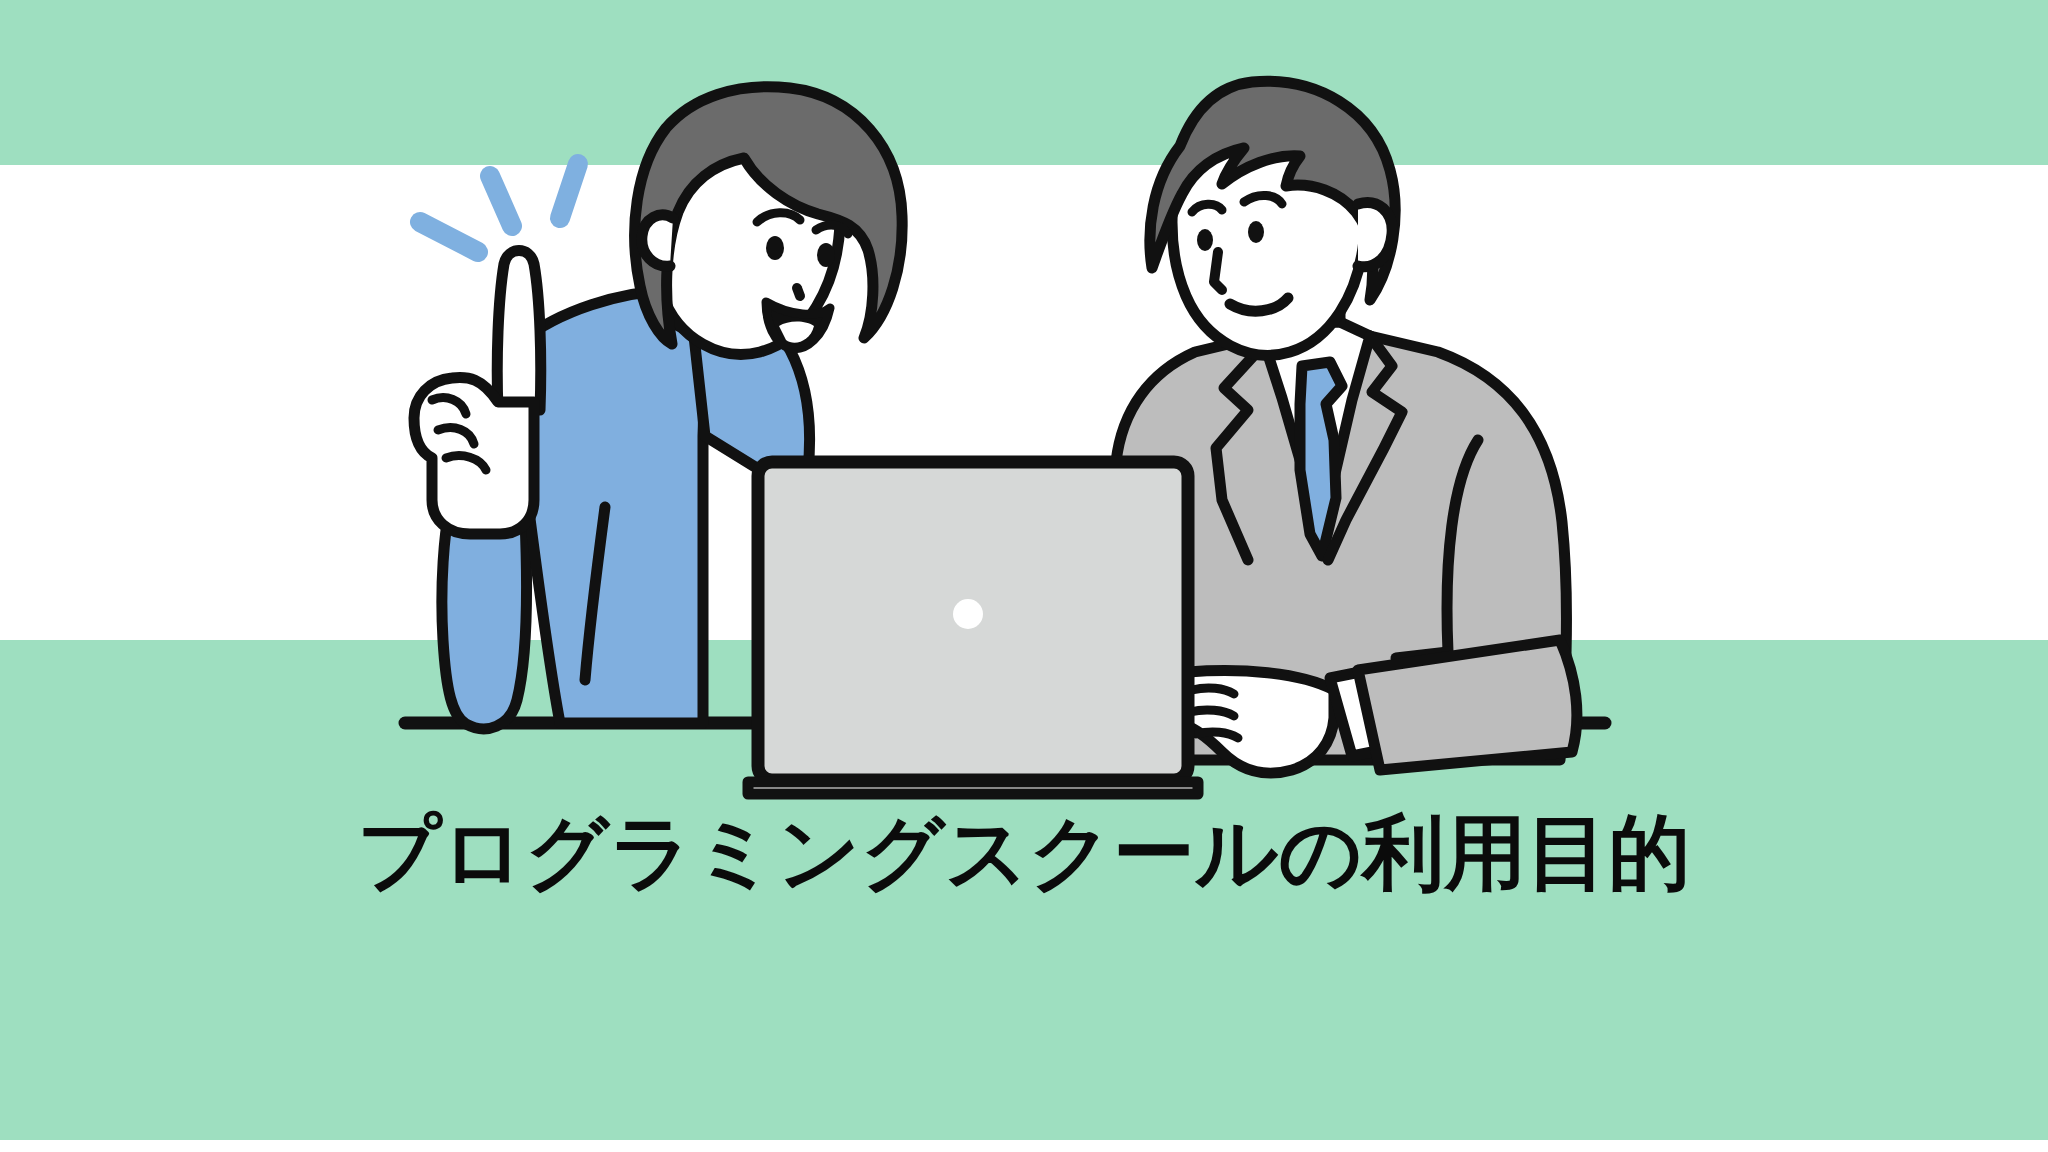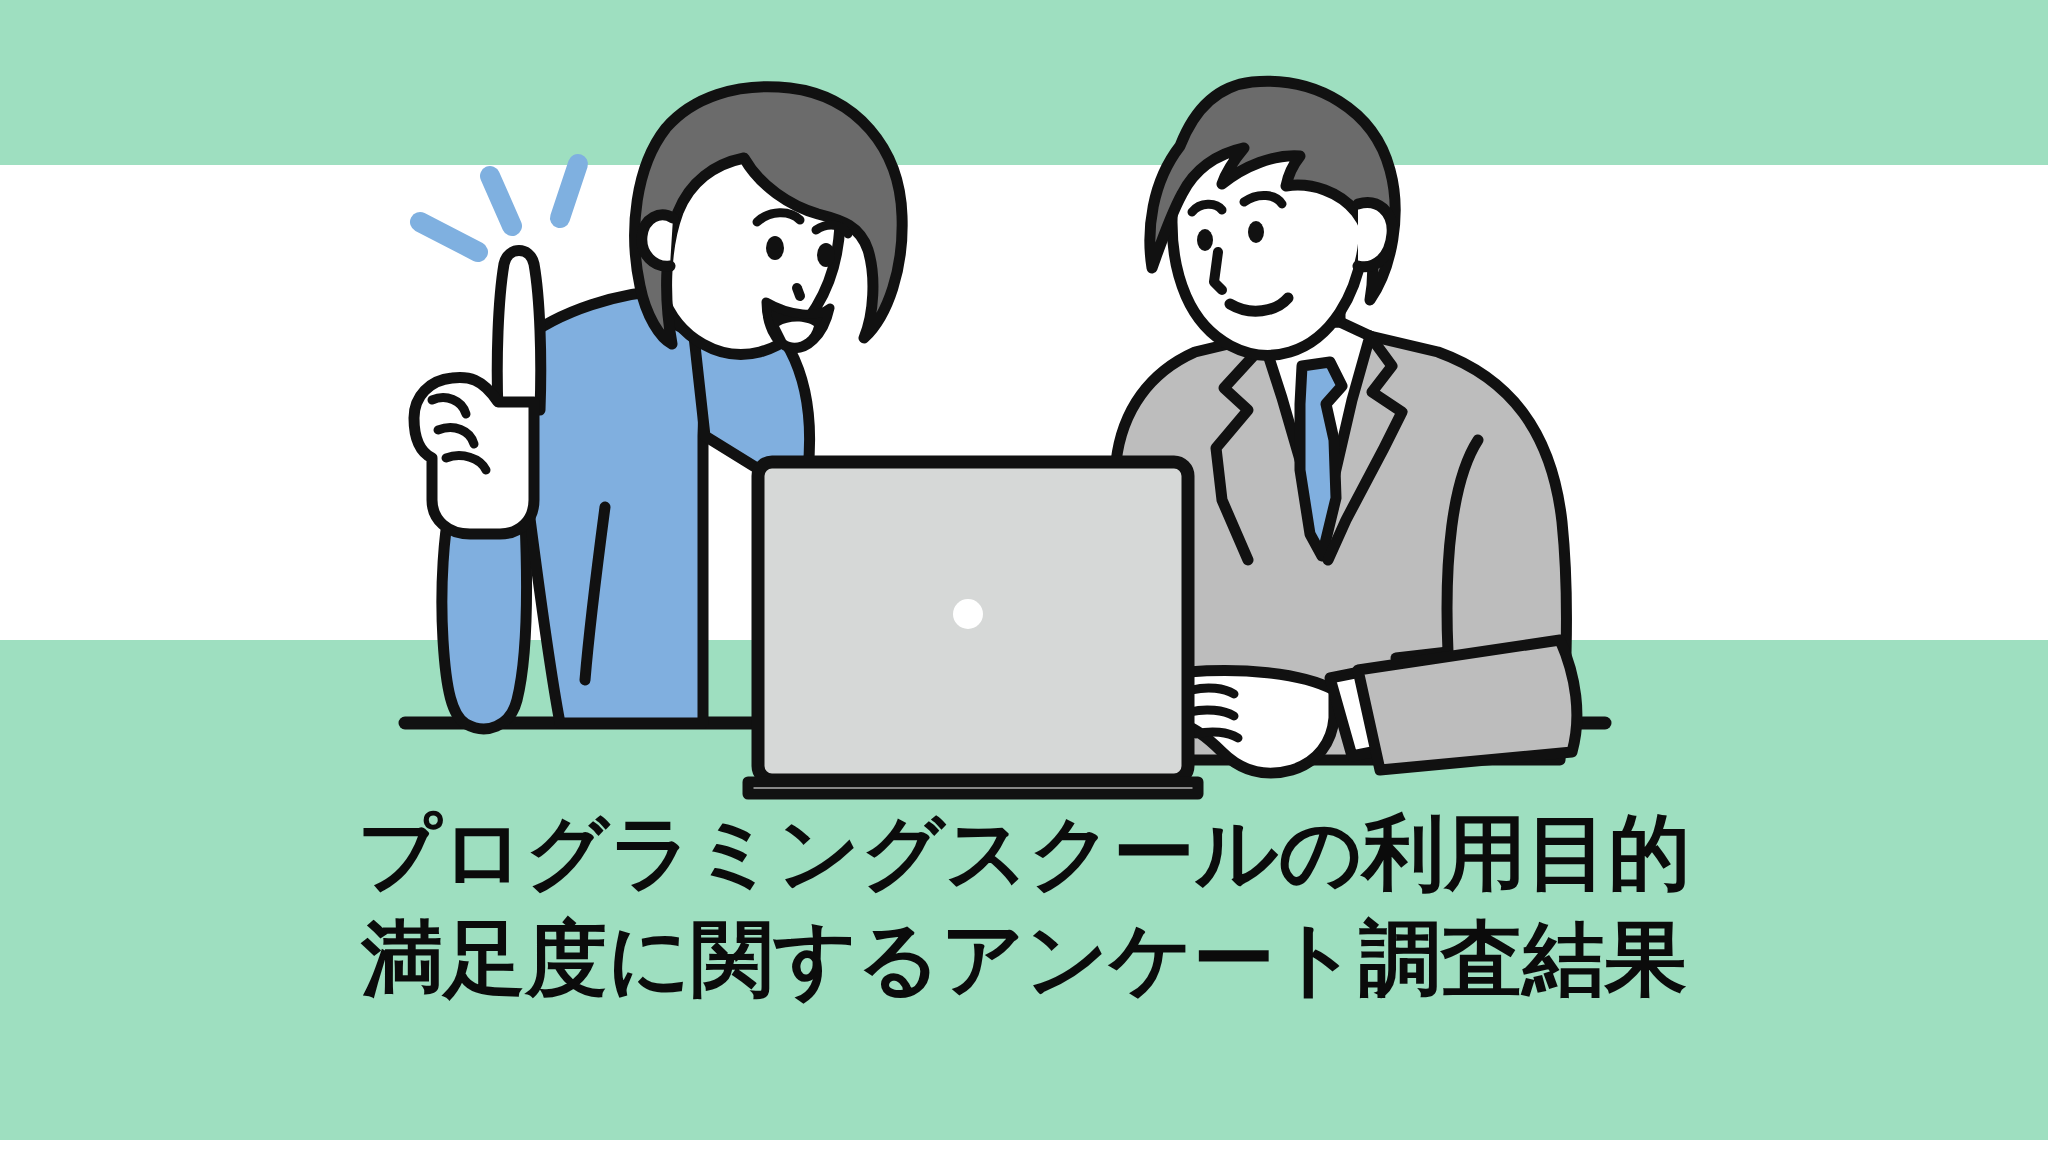--- a/index.html
+++ b/index.html
@@ -269,16 +269,15 @@
         <rect x="758" y="462" width="430" height="318" rx="14" fill="#d6d8d7" stroke="#111111" stroke-width="13"></rect>
         <circle cx="968" cy="614" r="15" fill="#ffffff" stroke="none"></circle>
         <path d="M 748 782 L 1198 782 L 1198 794 L 748 794 Z" fill="#ffffff" stroke="#111111" stroke-width="11"></path>
       </g>
 
     </g>
   </svg>
 
   <div id="title-block">
     <span class="title-line">プログラミングスクールの利用目的</span>
-    <span class="title-line">満足度に関するアンケート調査結果</span>
   </div>
 
 </div>
 
 </body></html>

